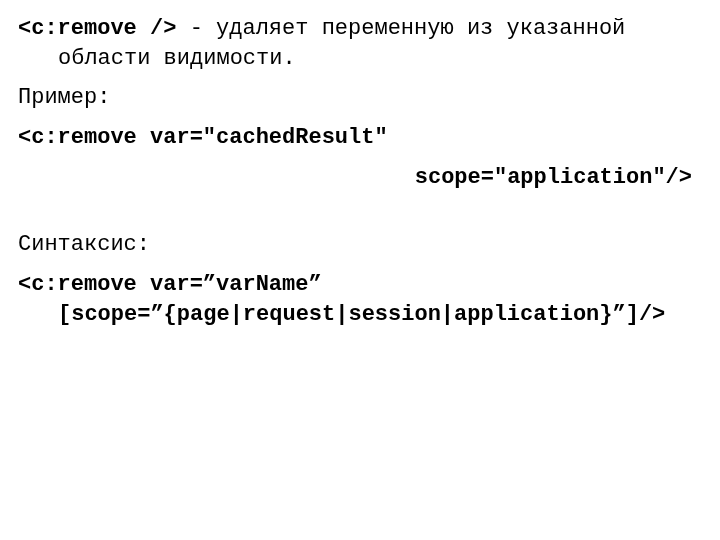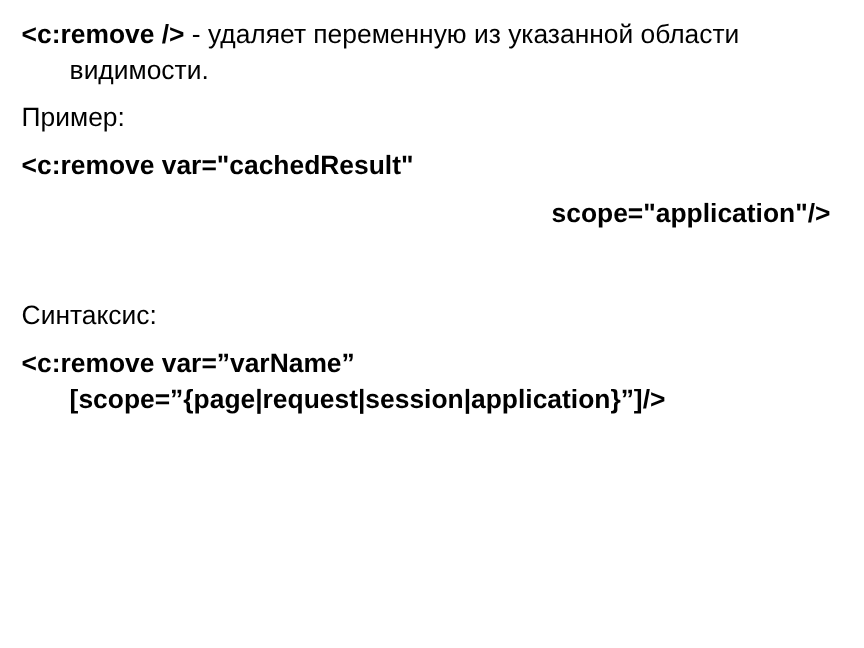--- a/index.html
+++ b/index.html
@@ -8,35 +8,36 @@
       height: 540px;
       background: #ffffff;
       font-family: Arial, Helvetica, sans-serif;
       font-size: 22px;
       color: #000000;
       padding: 14px 18px 18px 18px;
       line-height: 1.35;
     }
     .para {
       margin-bottom: 10px;
+      font-family: Liberation Mono, monospace;
     }
     .desc {
       padding-left: 40px;
       text-indent: -40px;
     }
     .bold { font-weight: bold; }
     .code-block1-line1 {
       font-weight: bold;
     }
     .code-block1-line2 {
       font-weight: bold;
       text-align: right;
       padding-right: 10px;
     }
-    .spaced-top { margin-top: 56px; }
+    .spaced-top { margin-top: 38px; }
     .syntax-block {
       font-weight: bold;
       padding-left: 40px;
       text-indent: -40px;
     }
   </style>
 </head>
 <body>
 
 <div class="para desc">

